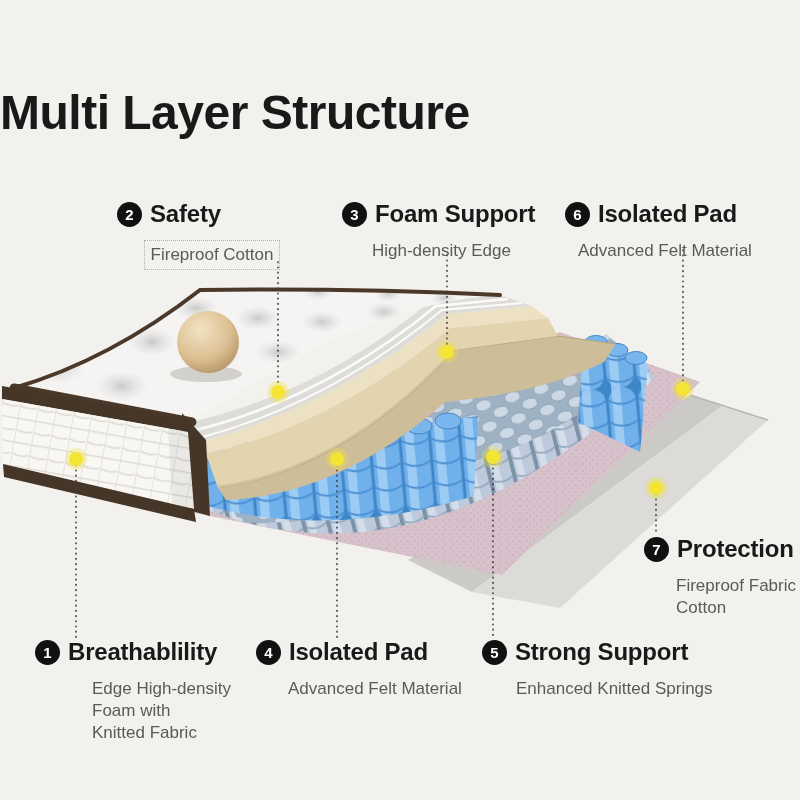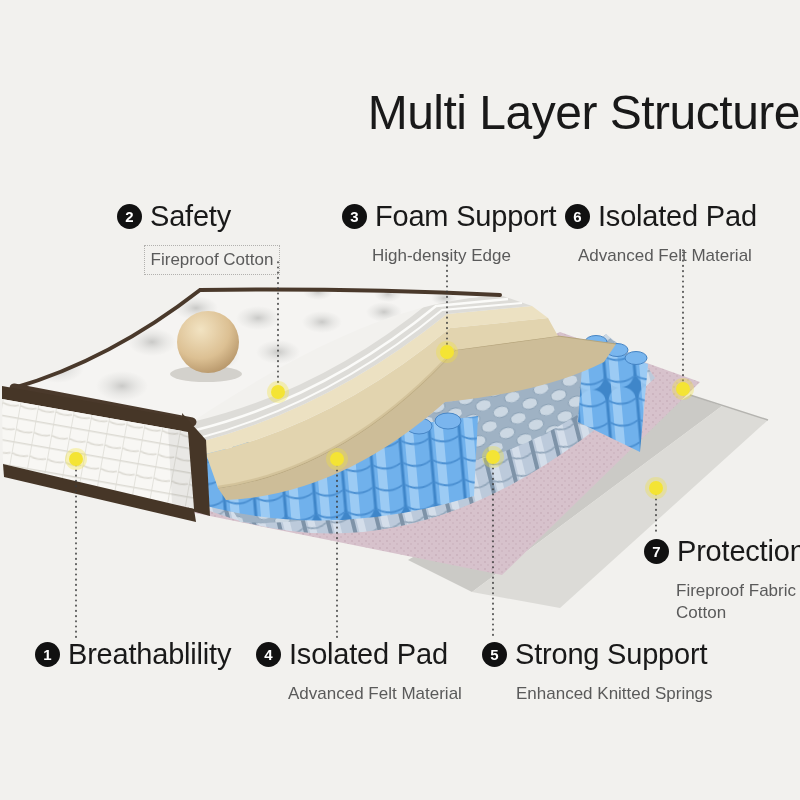--- a/index.html
+++ b/index.html
@@ -4,34 +4,34 @@
 <style>
   html,body{margin:0;padding:0;}
   body{
     width:800px;height:800px;overflow:hidden;position:relative;
     background:var(--bg,#f2f1ee);
     font-family:"Liberation Sans","DejaVu Sans",sans-serif;
   }
   .stage{position:absolute;inset:0;width:800px;height:800px;}
   svg.art{position:absolute;left:0;top:0;}
   .page-title{
-    position:absolute;left:0;top:53px;width:800px;text-align:right;
-    font-size:48px;font-weight:400;letter-spacing:-0.5px;
+    position:absolute;left:0;top:53px;width:800px;text-align:left;
+    font-size:48px;font-weight:700;letter-spacing:-0.5px;
     color:var(--text-primary,#191919);
   }
   .callout{position:absolute;}
   .co-head{display:flex;align-items:center;gap:8px;}
   .badge{
     width:25px;height:25px;border-radius:50%;flex:0 0 25px;
     background:var(--badge,#111);color:#fff;
     display:flex;align-items:center;justify-content:center;
     font-size:15px;font-weight:700;
   }
   .co-title{
-    font-size:29px;font-weight:400;color:var(--text-primary,#191919);
+    font-size:24px;font-weight:700;color:var(--text-primary,#191919);
     white-space:nowrap;letter-spacing:-0.2px;
   }
   .co-desc{
     margin-top:12px;font-size:17px;line-height:1.28;
     color:var(--text-secondary,#5a5a5a);white-space:pre-line;
   }
   
   .c1{left:35px;top:638px;}   .c1 .co-desc{margin-left:57px;}
   .c2{left:117px;top:200px;}  .c2 .co-desc{margin-left:27px;width:134px;text-align:center;
       border:1px dotted #b2b1ae;padding:3px 0;}
@@ -231,20 +231,23 @@
     </g>
   </svg>
 
   <h1 class="page-title">Multi Layer Structure</h1>
 
   <div class="callout c1">
     <div class="co-head">
       <span class="badge">1</span>
       <span class="co-title">Breathablility</span>
     </div>
+    <div class="co-desc">Edge High-density
+Foam with
+Knitted Fabric</div>
   </div>
 
   <div class="callout c2">
     <div class="co-head">
       <span class="badge">2</span>
       <span class="co-title">Safety</span>
     </div>
     <div class="co-desc">Fireproof Cotton</div>
   </div>
 

